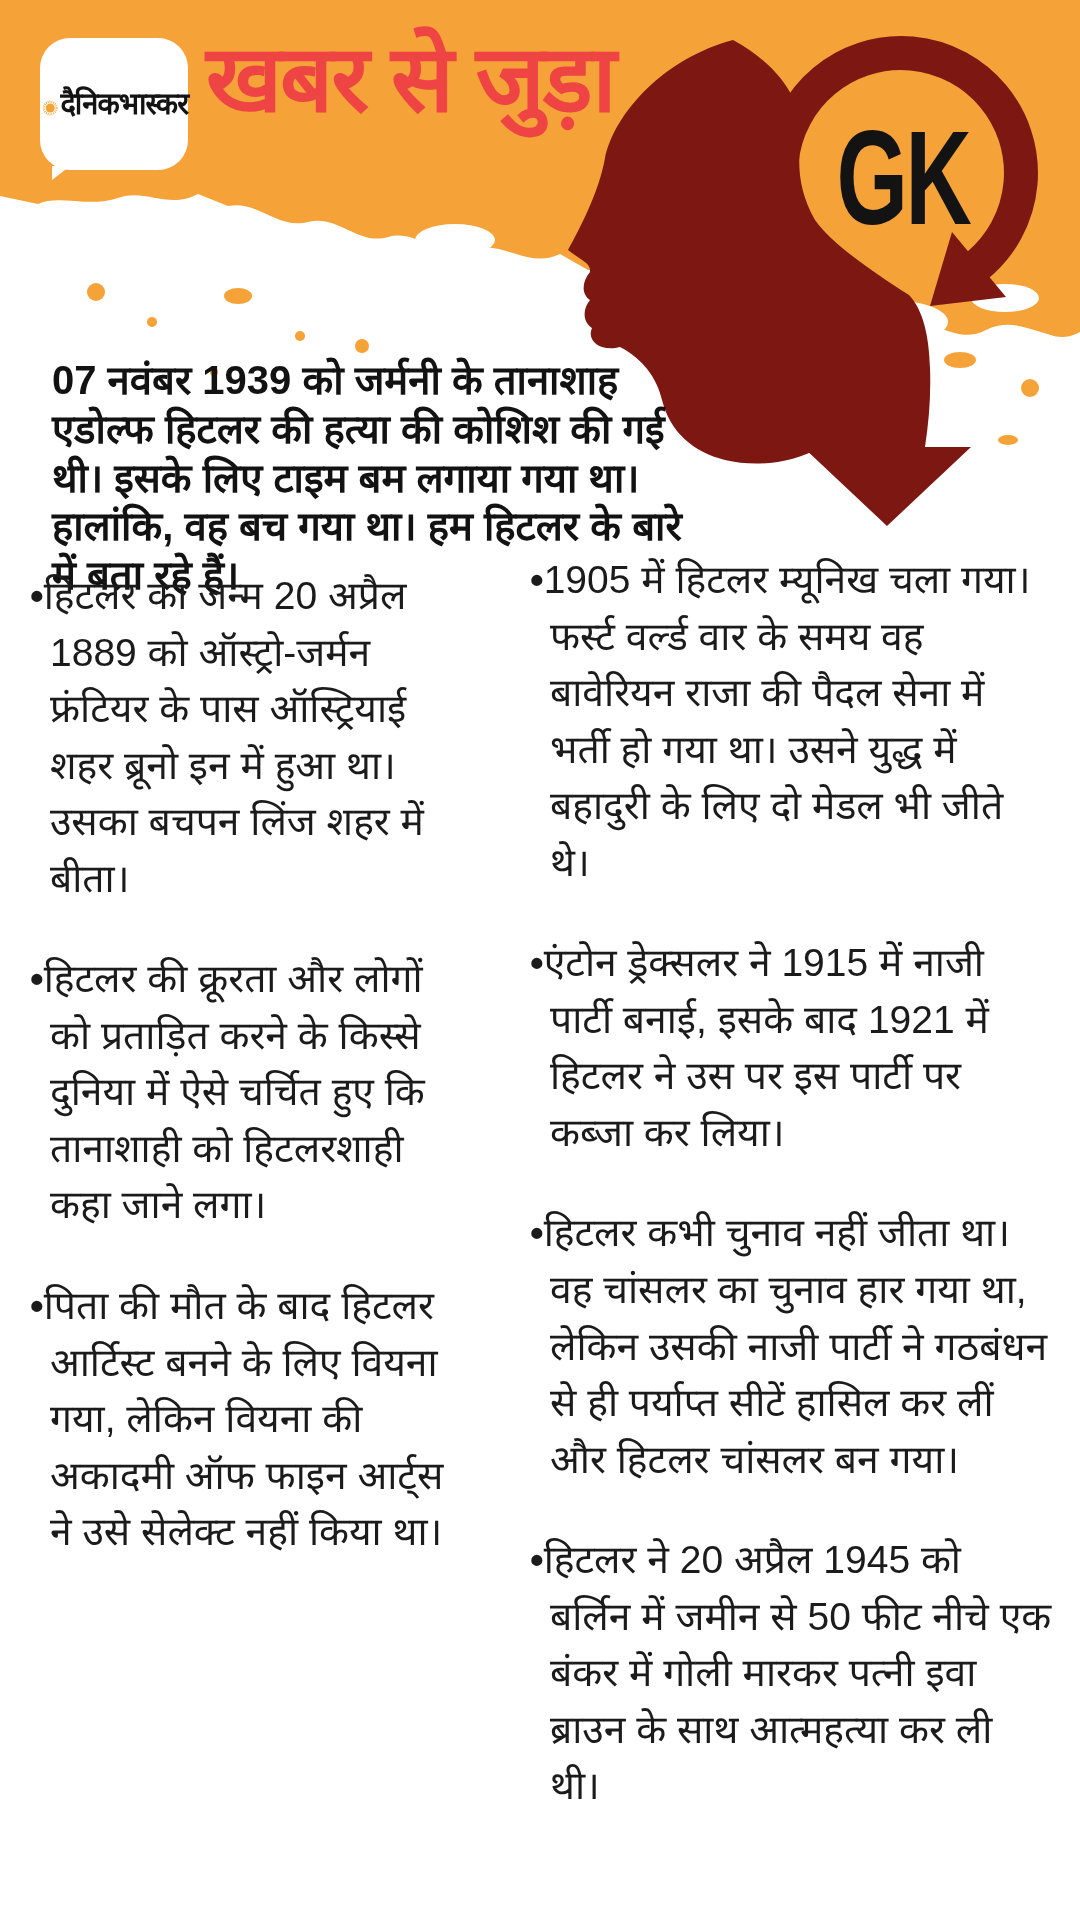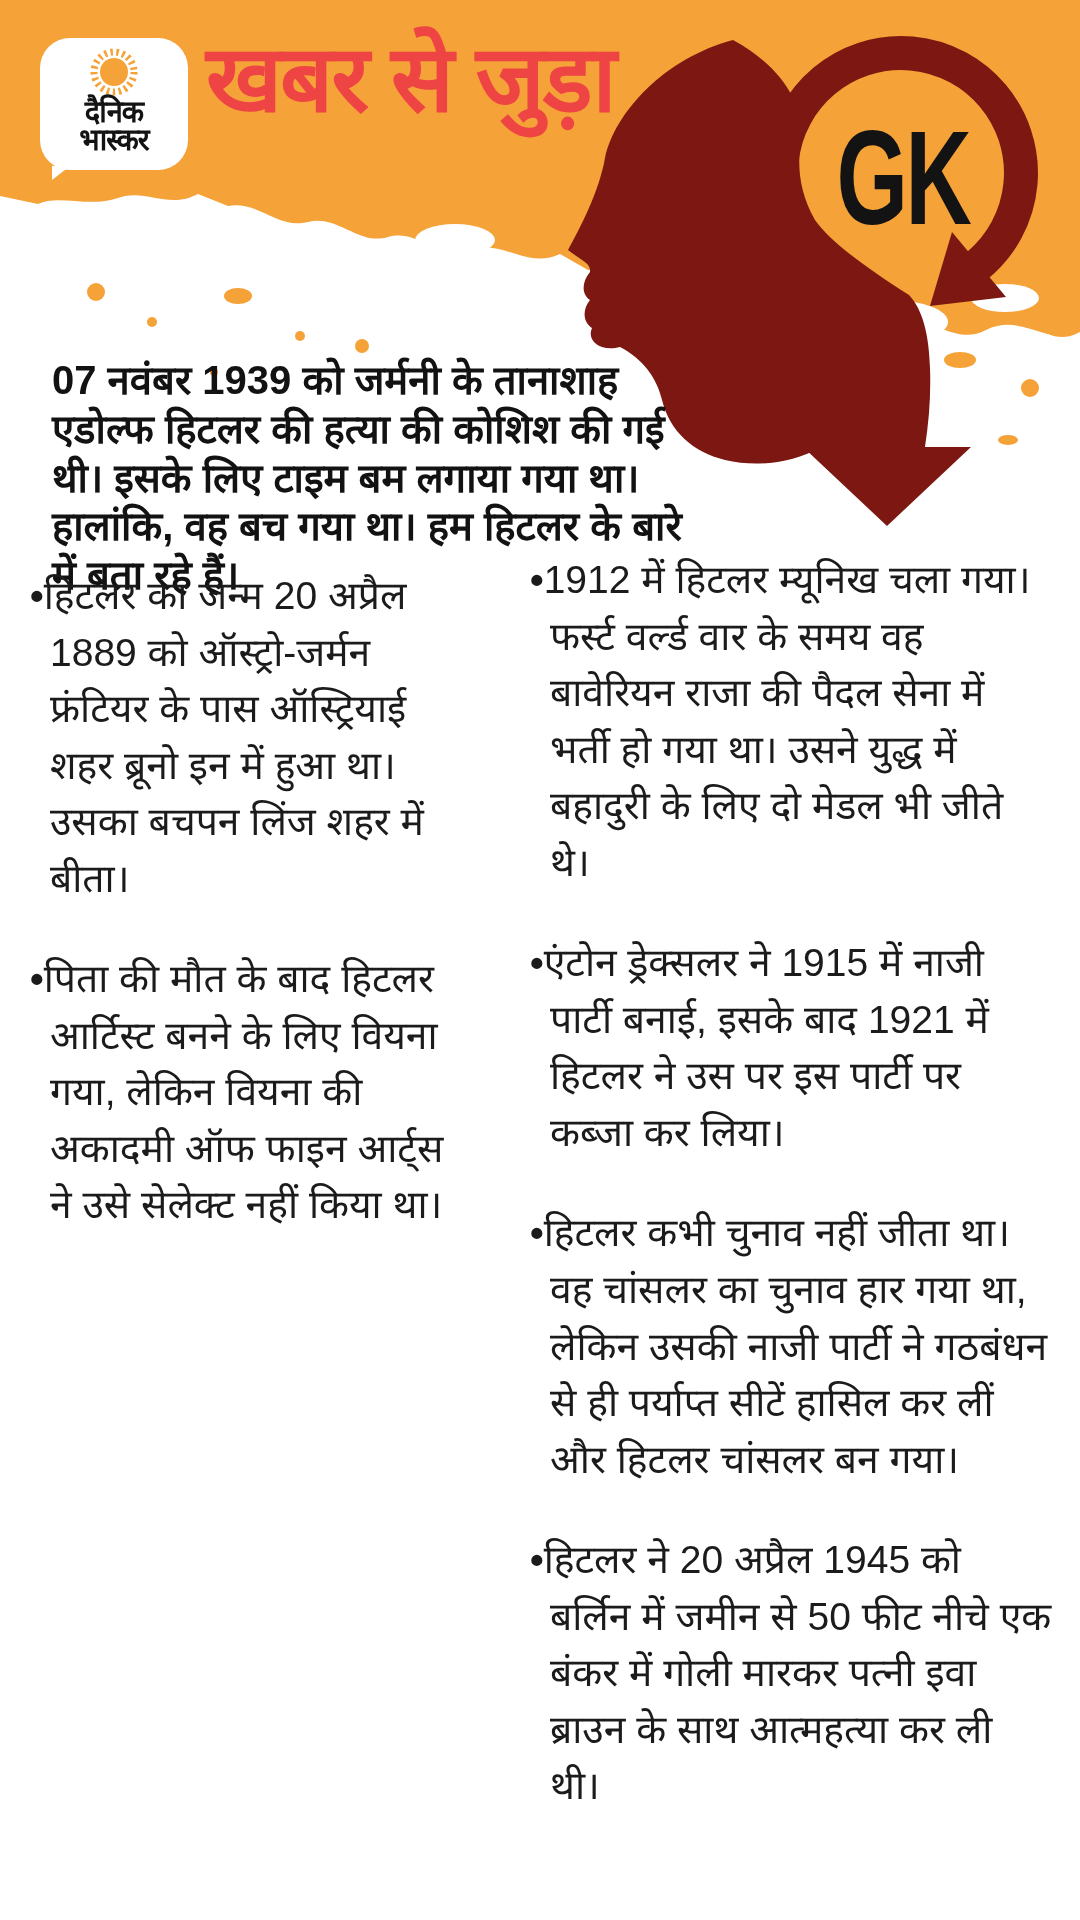--- a/index.html
+++ b/index.html
@@ -2,21 +2,21 @@
 <html><head>
 <meta charset="utf-8">
 <style>
   html,body{margin:0;padding:0;background:#e8e8e8;}
   .page{position:relative;width:1080px;height:1920px;background:#ffffff;overflow:hidden;
         font-family:"Liberation Sans","DejaVu Sans",sans-serif;}
   
   .header-area{position:absolute;top:0;left:0;width:1080px;height:540px;}
   .splash-svg{position:absolute;top:0;left:0;}
   .logo{position:absolute;top:38px;left:40px;width:148px;height:132px;background:#ffffff;
-        border-radius:30px;display:flex;flex-direction:column;align-items:center;justify-content:flex-start;
+        border-radius:30px;display:flex;flex-direction:row;align-items:center;justify-content:flex-start;
         box-shadow:0 0 0 0 transparent;}
   .logo-tail{position:absolute;left:12px;bottom:-10px;width:0;height:0;
         border-left:18px solid #ffffff;border-bottom:14px solid transparent;}
   .logo-sun{margin-top:8px;}
   .logo-text{color:#131313;font-weight:700;font-size:29px;line-height:0.98;text-align:center;
         transform:scaleY(1.05);letter-spacing:-1px;}
   .page-title{position:absolute;left:206px;top:28px;color:#ef4444;font-weight:700;
         font-size:93px;line-height:1.1;letter-spacing:-2px;white-space:nowrap;}
   .gk-svg{position:absolute;top:0;left:553px;}
   
@@ -108,24 +108,25 @@
       <text transform="translate(350,224) scale(0.82,1.2)" text-anchor="middle" font-family="Liberation Sans, DejaVu Sans, sans-serif" font-weight="900" font-size="112" fill="#131313" letter-spacing="-3">GK</text>
     </svg>
   </div>
 
   <p class="intro">07 नवंबर 1939 को जर्मनी के तानाशाह एडोल्फ हिटलर की हत्या की कोशिश की गई थी। इसके लिए टाइम बम लगाया गया था। हालांकि, वह बच गया था। हम हिटलर के बारे में बता रहे हैं।</p>
 
   <div class="columns">
 
     <div class="col col-left">
       <div class="bullet"><span class="dot">•</span><span>हिटलर का जन्म 20 अप्रैल 1889 को ऑस्ट्रो-जर्मन फ्रंटियर के पास ऑस्ट्रियाई शहर ब्रूनो इन में हुआ था। उसका बचपन लिंज शहर में बीता।</span></div>
+      <div class="bullet"><span class="dot">•</span><span>हिटलर की क्रूरता और लोगों को प्रताड़ित करने के किस्से दुनिया में ऐसे चर्चित हुए कि तानाशाही को हिटलरशाही कहा जाने लगा।</span></div>
       <div class="bullet"><span class="dot">•</span><span>पिता की मौत के बाद हिटलर आर्टिस्ट बनने के लिए वियना गया, लेकिन वियना की अकादमी ऑफ फाइन आर्ट्स ने उसे सेलेक्ट नहीं किया था।</span></div>
     </div>
 
     <div class="col col-right">
-      <div class="bullet"><span class="dot">•</span><span>1912 में हिटलर म्यूनिख चला गया। फर्स्ट वर्ल्ड वार के समय वह बावेरियन राजा की पैदल सेना में भर्ती हो गया था। उसने युद्ध में बहादुरी के लिए दो मेडल भी जीते थे।</span></div>
+      <div class="bullet"><span class="dot">•</span><span>1905 में हिटलर म्यूनिख चला गया। फर्स्ट वर्ल्ड वार के समय वह बावेरियन राजा की पैदल सेना में भर्ती हो गया था। उसने युद्ध में बहादुरी के लिए दो मेडल भी जीते थे।</span></div>
       <div class="bullet"><span class="dot">•</span><span>एंटोन ड्रेक्सलर ने 1915 में नाजी पार्टी बनाई, इसके बाद 1921 में हिटलर ने उस पर इस पार्टी पर कब्जा कर लिया।</span></div>
       <div class="bullet"><span class="dot">•</span><span>हिटलर कभी चुनाव नहीं जीता था। वह चांसलर का चुनाव हार गया था, लेकिन उसकी नाजी पार्टी ने गठबंधन से ही पर्याप्त सीटें हासिल कर लीं और हिटलर चांसलर बन गया।</span></div>
       <div class="bullet"><span class="dot">•</span><span>हिटलर ने 20 अप्रैल 1945 को बर्लिन में जमीन से 50 फीट नीचे एक बंकर में गोली मारकर पत्नी इवा ब्राउन के साथ आत्महत्या कर ली थी।</span></div>
     </div>
 
   </div>
 </div>
 
 </body></html>

